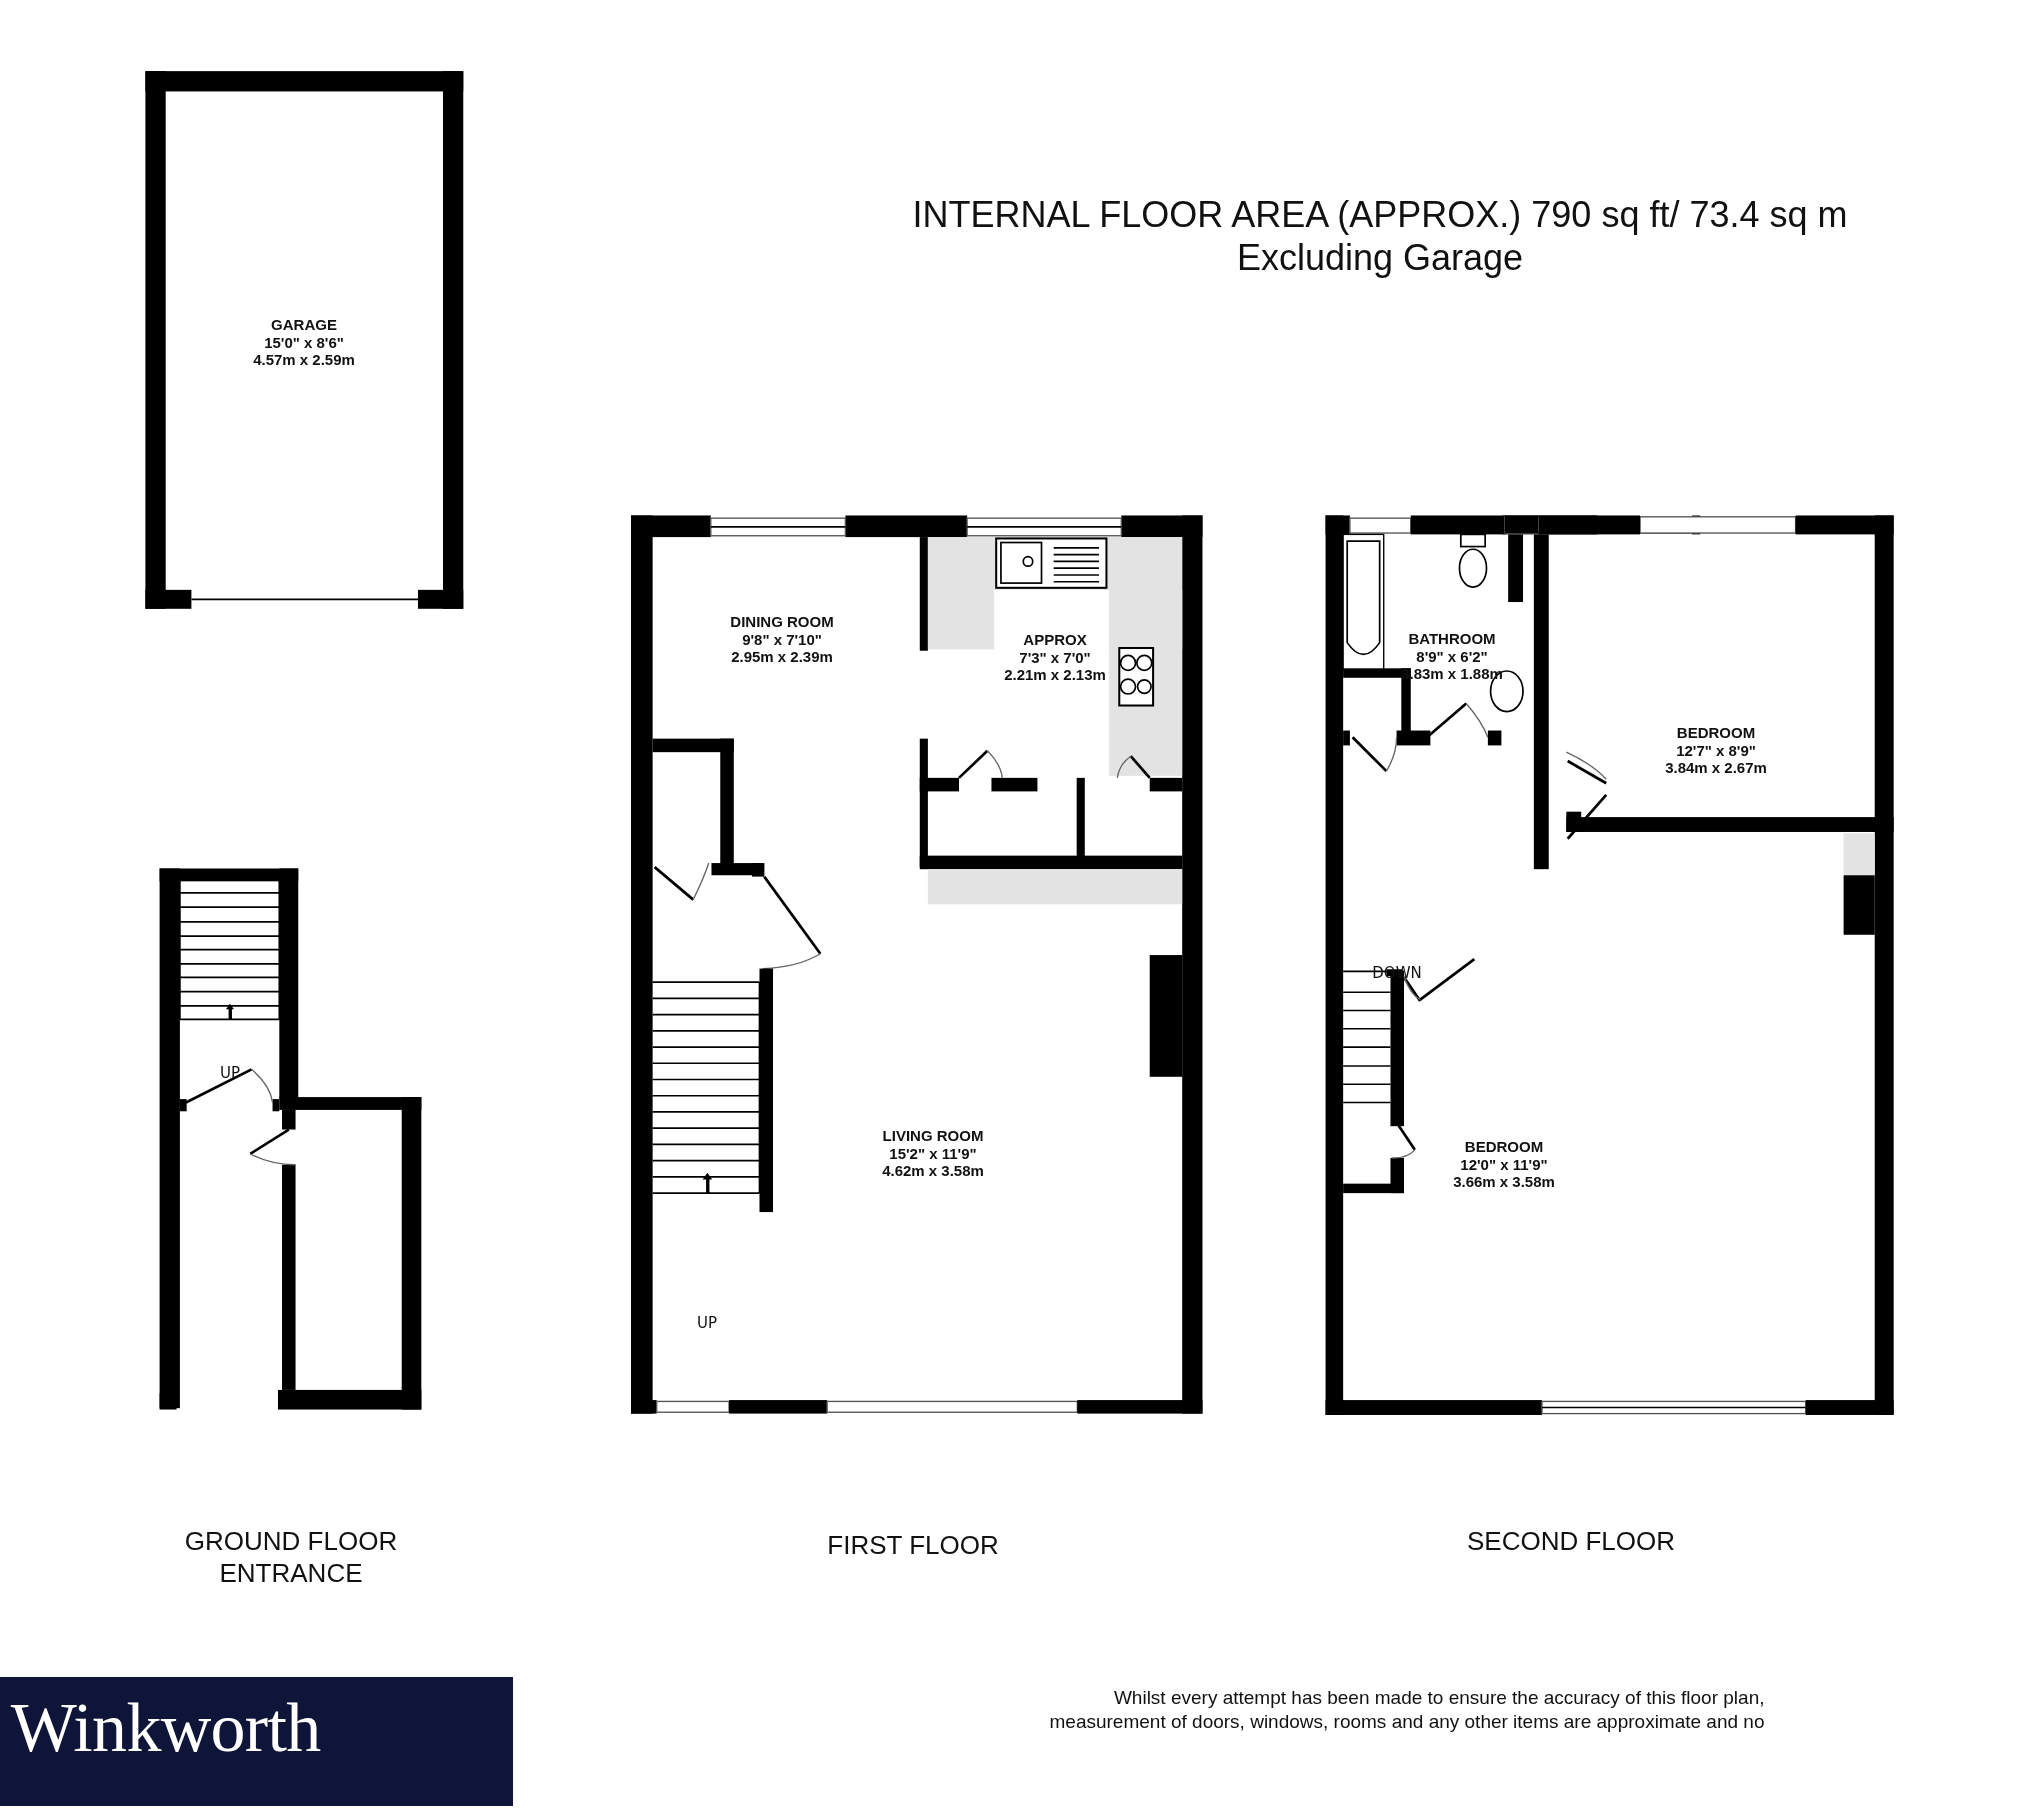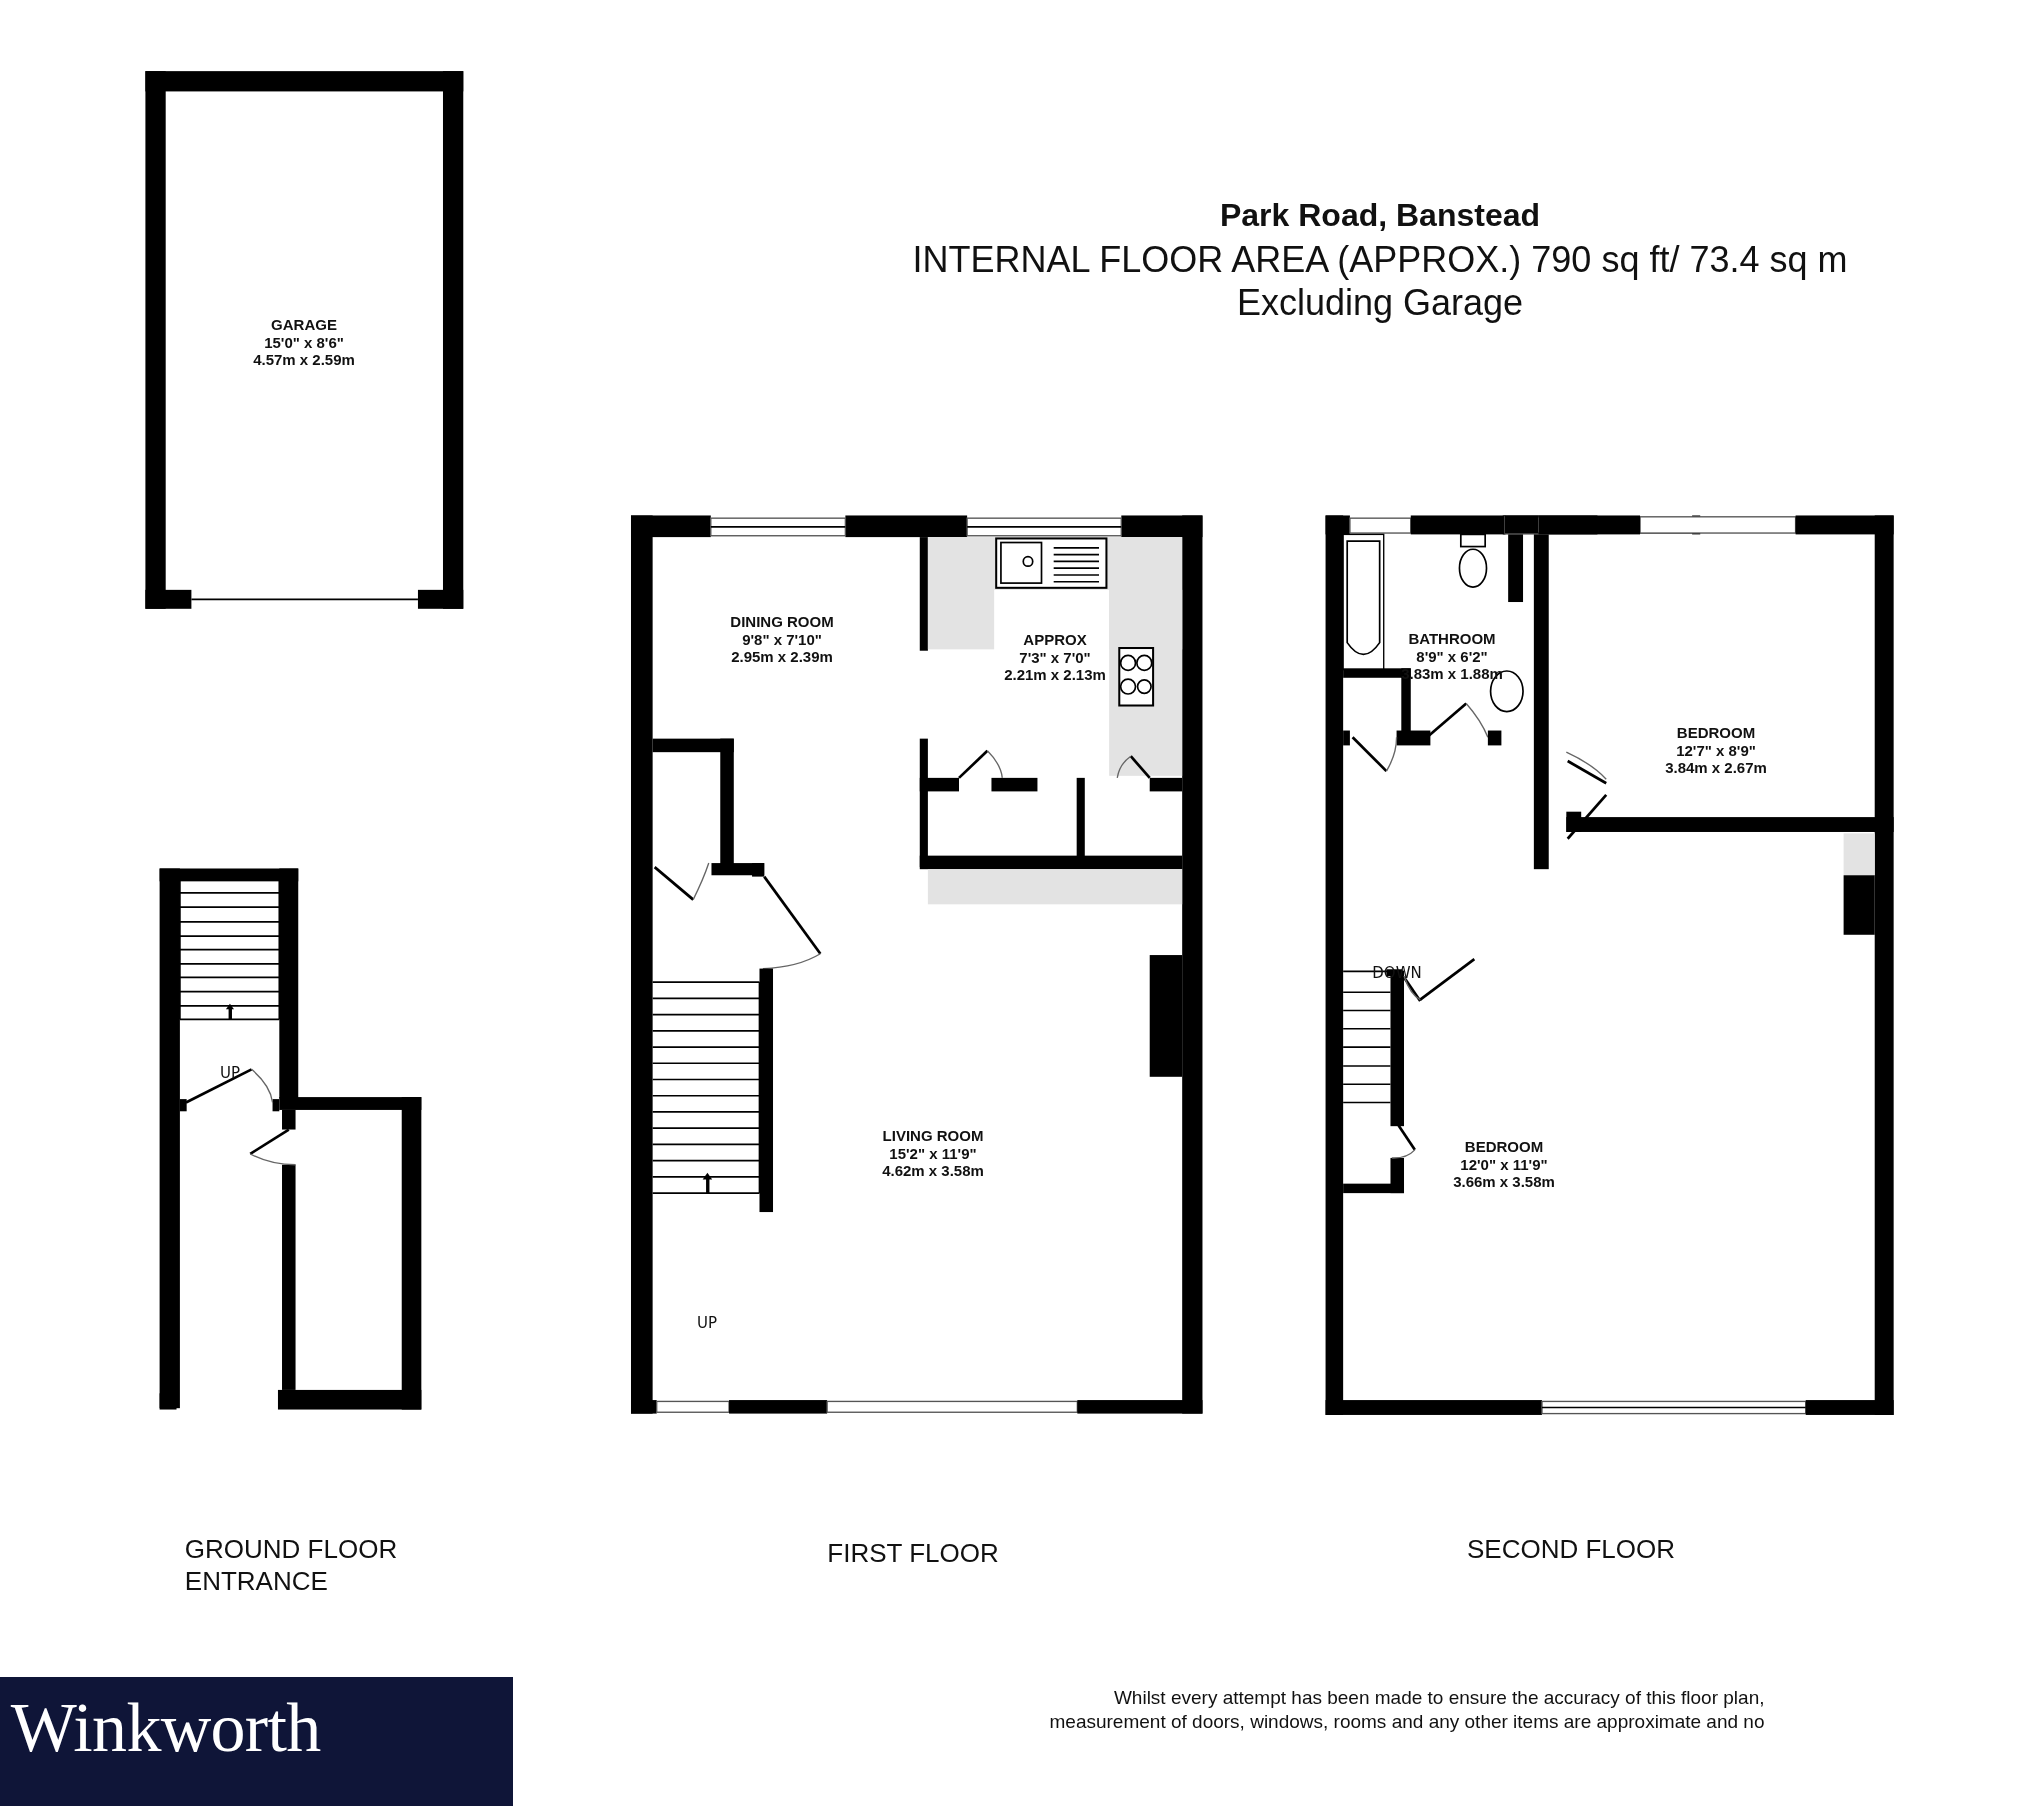--- a/index.html
+++ b/index.html
@@ -10,21 +10,21 @@
   .line { stroke:#000; stroke-width:4; fill:none; }
   .thin { stroke:#000; stroke-width:2.5; fill:none; }
   .arc { stroke:#666; stroke-width:2; fill:none; }
   .win { fill:#fff; stroke:#555; stroke-width:2; }
   .room-label { position:absolute; text-align:center; font-weight:bold; font-size:15px; line-height:17.6px; transform:translateX(-50%); white-space:nowrap; font-family:"Liberation Sans", sans-serif; }
   .room-label .dim { font-weight:bold; }
   .stair-text { position:absolute; font-size:15px; font-family:"DejaVu Sans", sans-serif; transform:translateX(-50%);margin-top:32px; }
   .title-block { position:absolute; left:1380px; top:193px; transform:translateX(-50%); text-align:center; white-space:nowrap; }
   .title-main { font-size:32px; font-weight:bold; line-height:45px; }
   .title-sub { font-size:36px; line-height:43px; }
-  .floor-caption { position:absolute; text-align:left; font-size:26px; line-height:32px; transform:translateX(-50%); white-space:nowrap;margin-top:8px; }
+  .floor-caption { position:absolute; text-align:center; font-size:26px; line-height:32px; transform:translateX(-50%); white-space:nowrap; }
   .brand { position:absolute; left:0; top:1677px; width:513px; height:129px; background:#0f1538; }
   .brand-text { position:absolute; left:10.8px; top:13.5px; color:#fff; font-family:"Liberation Serif", serif; font-size:70px; line-height:74px; letter-spacing:-0.7px; }
   .disclaimer { position:absolute; left:1407px; top:1686px; transform:translateX(-50%); text-align:right; font-size:19px; line-height:24px; white-space:nowrap; }
 </style>
 </head>
 <body>
 
 <svg class="plan" viewBox="0 0 3009 2673" xmlns="http://www.w3.org/2000/svg">
 
   <g>
@@ -224,21 +224,20 @@
     <rect class="wall" x="1986" y="1750" width="90" height="14"></rect>
     <line class="line" x1="2068" y1="1664" x2="2092" y2="1700"></line>
     <path class="arc" d="M2092,1700 Q2080,1713 2058,1712"></path>
 
     <rect class="fixture" x="2726" y="1232" width="46" height="62"></rect>
     <rect class="wall" x="2726" y="1294" width="46" height="88"></rect>
   </g>
 </svg>
 
 <div class="title-block">
-  <div class="title-main">Park Road, Banstead</div>
   <div class="title-sub">INTERNAL FLOOR AREA (APPROX.) 790 sq ft/ 73.4 sq m</div>
   <div class="title-sub">Excluding Garage</div>
 </div>
 
 <div class="room-label" style="left:304px; top:316px;">
   <div>GARAGE</div>
   <div class="dim">15'0"  x 8'6"</div>
   <div class="dim">4.57m  x 2.59m</div>
 </div>
 

